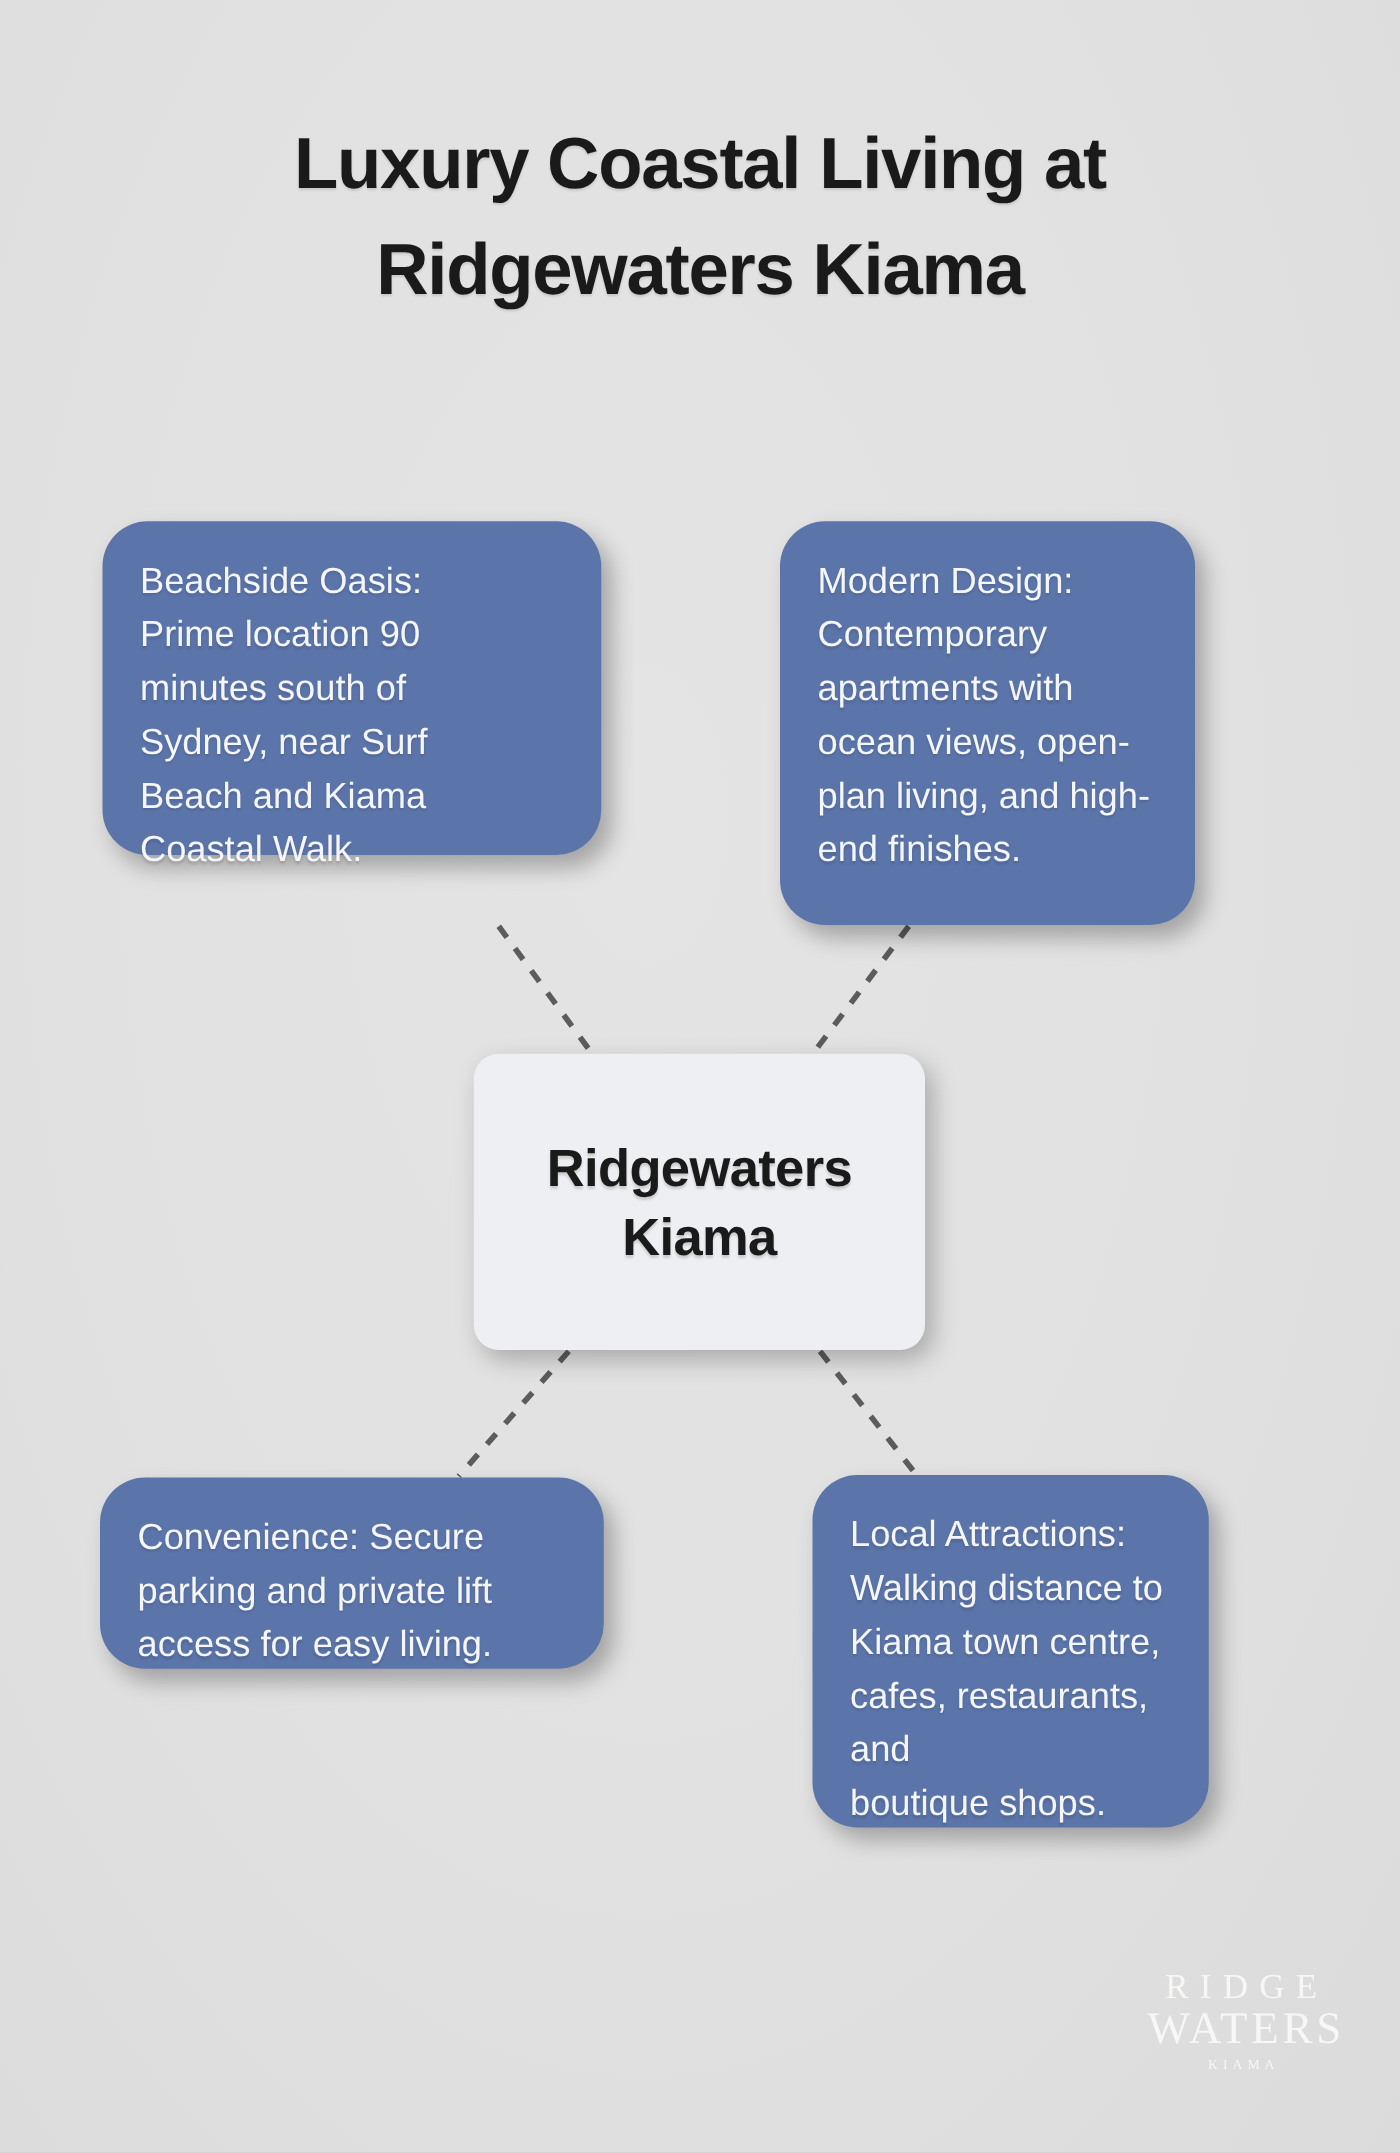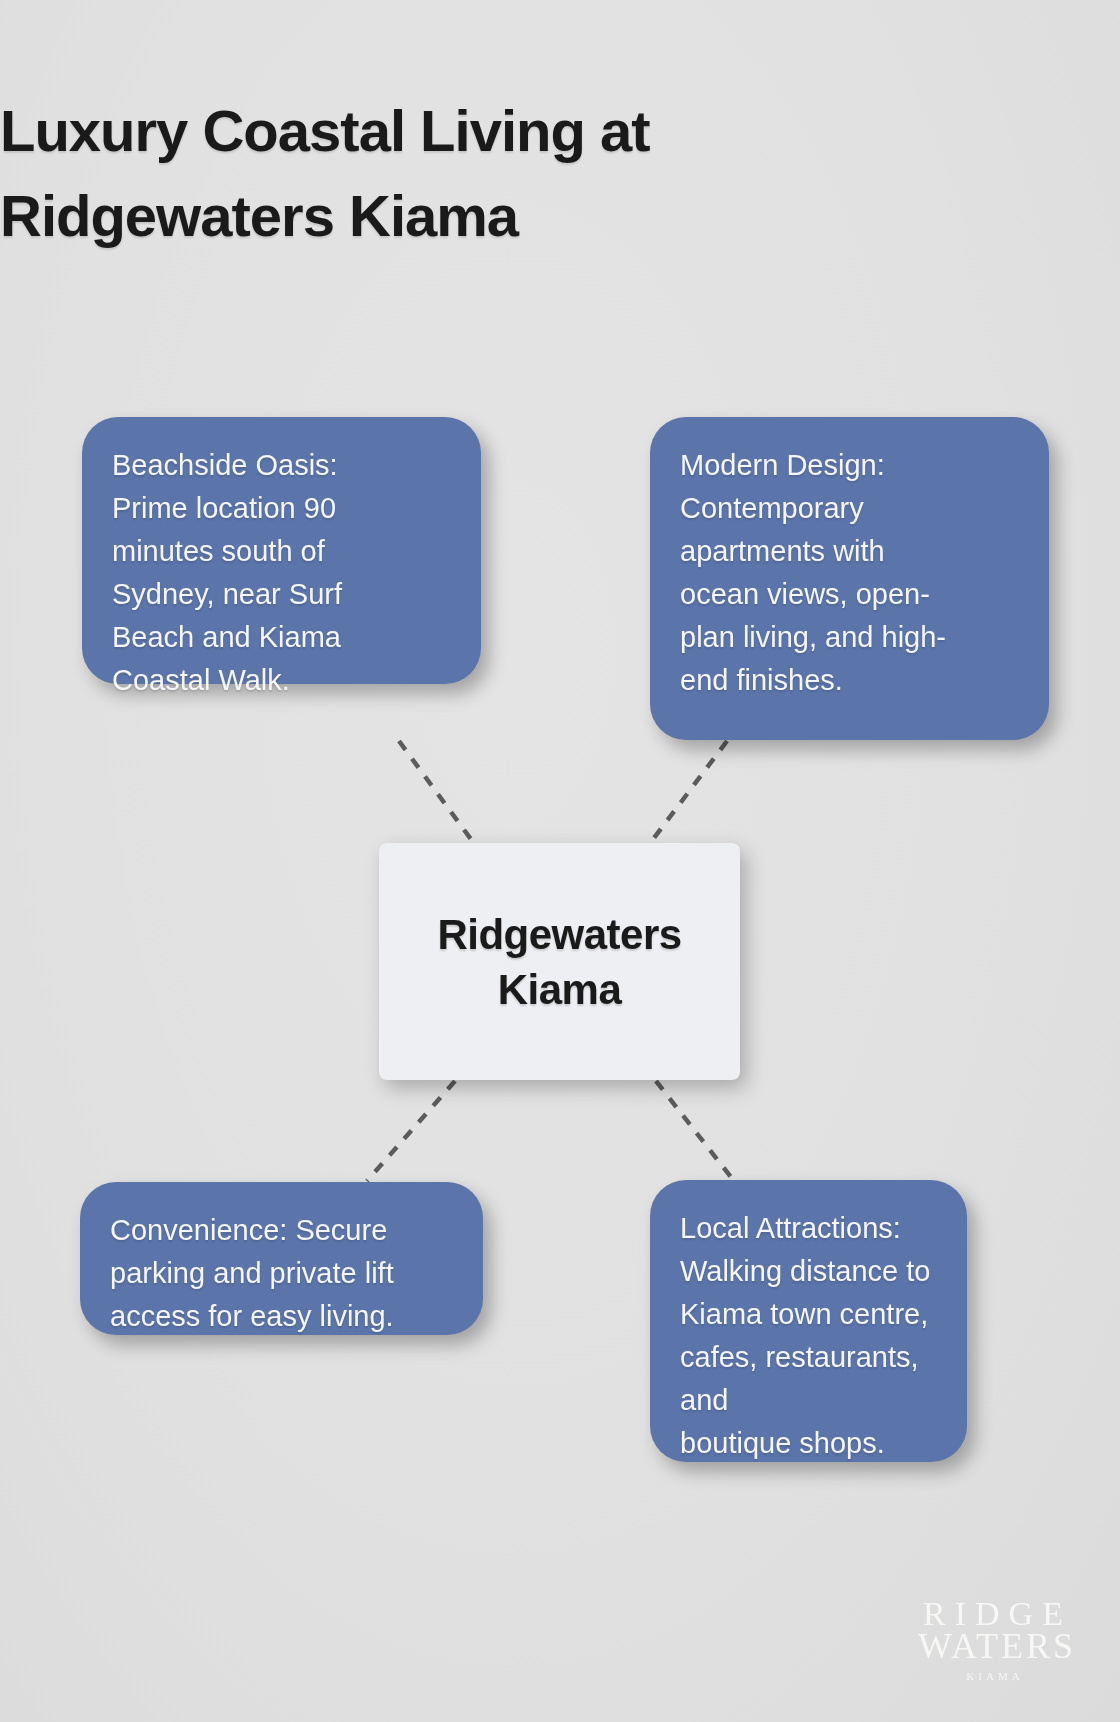--- a/index.html
+++ b/index.html
@@ -19,21 +19,21 @@
     margin:0 auto;
     overflow:hidden;
     background:radial-gradient(ellipse at 46% 38%, #e3e4e3 0%, var(--background) 55%, #dadbda 100%);
     font-family:"Liberation Sans", sans-serif;
   }
   .title{
     position:absolute;
     left:0;top:88px;
     width:1120px;
     margin:0;
-    text-align:left;
+    text-align:center;
     font-size:58px;
     line-height:85px;
     font-weight:700;
     letter-spacing:-1px;
     color:var(--heading-text);
     white-space:pre-line;
     text-shadow:0 2px 2px rgba(0,0,0,0.12);
   }
   .connectors{
     position:absolute;left:0;top:0;
@@ -52,28 +52,28 @@
     box-shadow:8px 10px 18px rgba(0,0,0,0.28);
     color:var(--node-text);
     font-size:29px;
     line-height:43px;
     padding:27px 30px;
     box-sizing:border-box;
     white-space:pre-line;
     text-shadow:0 2px 2px rgba(0,0,0,0.12);
   }
   .node-tl{left:82px;top:417px;width:399px;height:267px;}
-  .node-tr{left:650px;top:417px;width:399px;height:323px;}
+  .node-tr{left:624px;top:417px;width:332px;height:323px;}
   .node-bl{left:80px;top:1182px;width:403px;height:153px;}
   .node-br{left:650px;top:1180px;width:317px;height:282px;}
   .center-node{
     position:absolute;
     left:379px;top:843px;width:361px;height:237px;
     background:var(--center-bg);
-    border-radius:8px;
+    border-radius:20px;
     box-shadow:6px 8px 20px rgba(0,0,0,0.25);
     display:flex;align-items:center;justify-content:center;
     box-sizing:border-box;
   }
   .center-label{
     font-size:42px;
     line-height:55px;
     font-weight:700;
     color:var(--heading-text);
     text-align:center;
@@ -82,25 +82,24 @@
     text-shadow:0 2px 2px rgba(0,0,0,0.15);
   }
   .logo{
     position:absolute;
     left:918px;top:1574px;width:150px;
     text-align:center;
     color:var(--logo-white);
     font-family:"Liberation Serif", serif;
   }
   .logo-ridge{
-    font-size:34px;
+    font-size:28px;
     letter-spacing:9px;
     margin-right:-9px; 
     line-height:32px;
-    margin-top:24px;
   }
   .logo-waters{
     font-size:36px;
     letter-spacing:3px;
     margin-right:-3px;
     line-height:32px;
   }
   .logo-kiama{
     font-size:11px;
     letter-spacing:4px;

